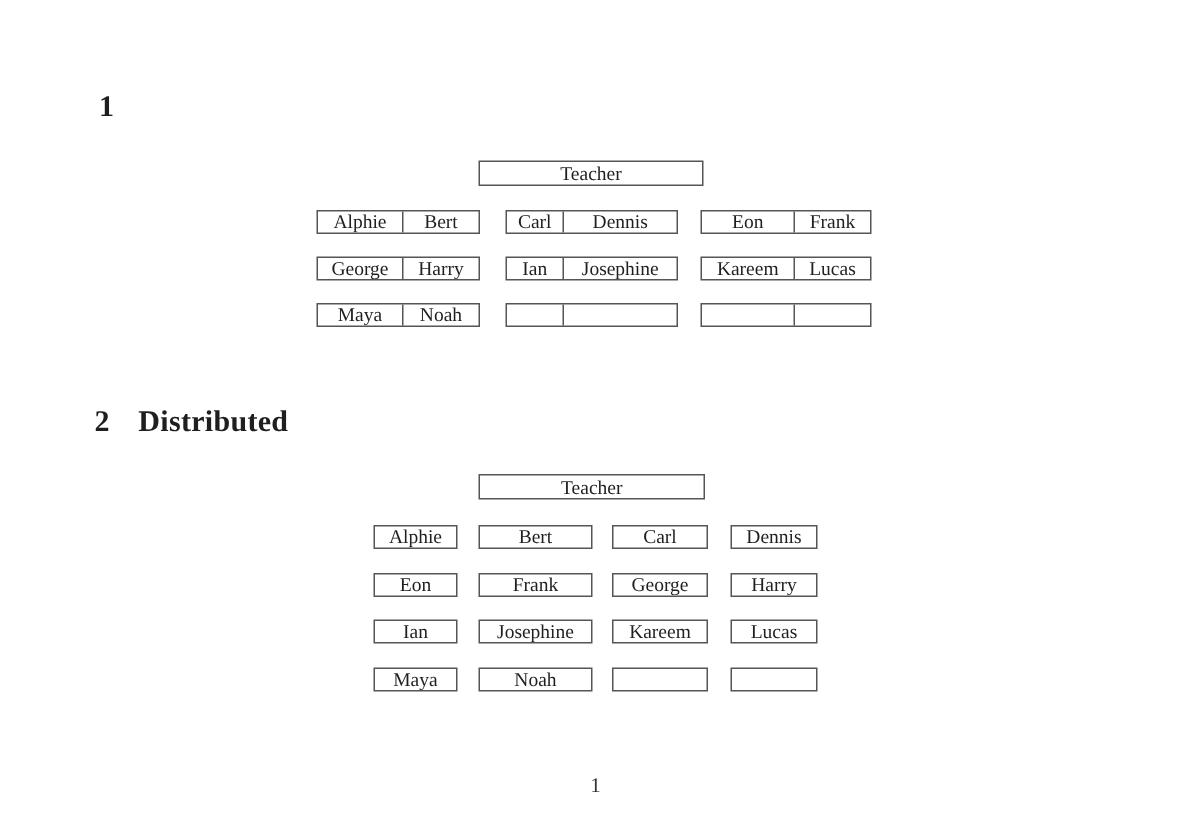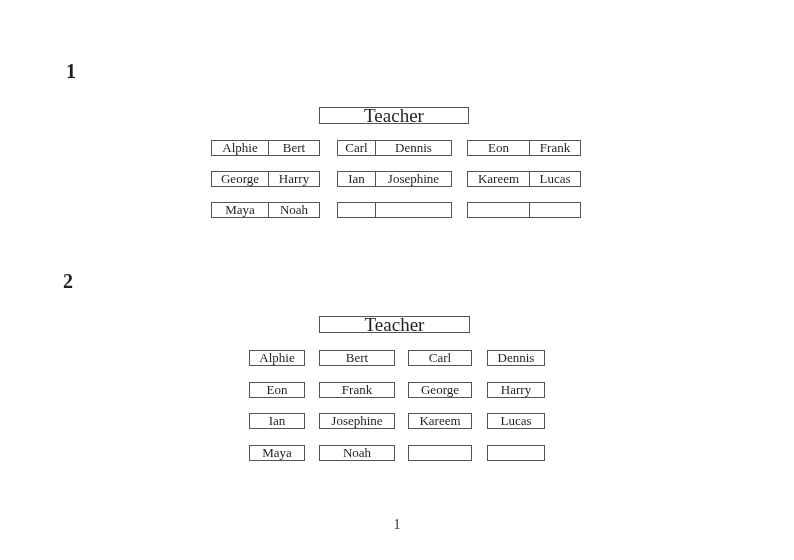--- a/index.html
+++ b/index.html
@@ -24,21 +24,21 @@
   }
   .heading-classical { left: 66px; top: 60px; }
   .heading-distributed { left: 63px; top: 270px; }
 
   
   .teacher-box {
     position: absolute;
     height: 17px;
     border: 1px solid #555555;
     text-align: center;
-    font-size: 19px;
+    font-size: 13px;
     line-height: 15px;
     background: #ffffff;
   }
   .teacher-classical { left: 319px; top: 107px; width: 150px; }
   .teacher-distributed { left: 319px; top: 316px; width: 151px; }
 
   
   .desk {
     position: absolute;
     display: flex;
@@ -145,20 +145,21 @@
     <div class="cell cell-a"></div>
     <div class="cell cell-b"></div>
   </div>
   <div class="desk c-row3 c-col3">
     <div class="cell cell-a"></div>
     <div class="cell cell-b"></div>
   </div>
 
   <h2 class="heading heading-distributed">
     <span>2</span>
+    <span>Distributed</span>
   </h2>
 
   <div class="teacher-box teacher-distributed">
     <span>Teacher</span>
   </div>
 
   <div class="sbox d-row1 d-col1">Alphie</div>
   <div class="sbox d-row1 d-col2">Bert</div>
   <div class="sbox d-row1 d-col3">Carl</div>
   <div class="sbox d-row1 d-col4">Dennis</div>

